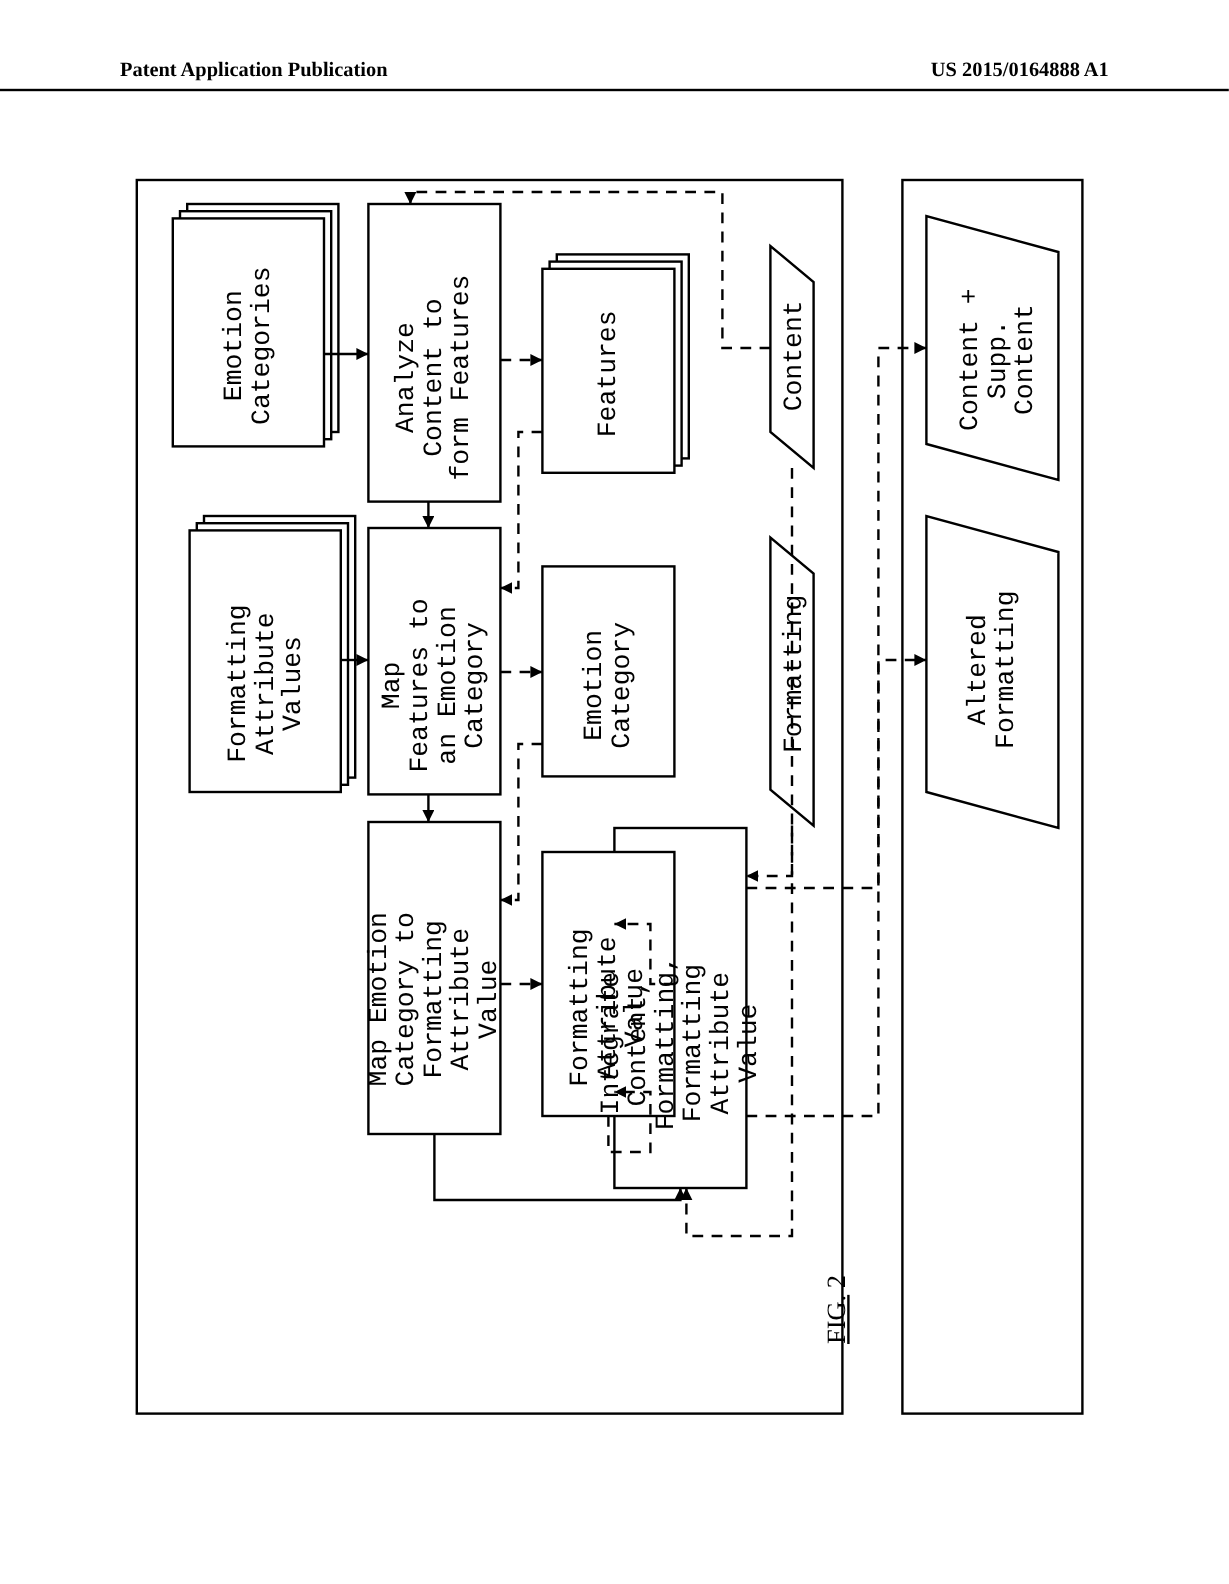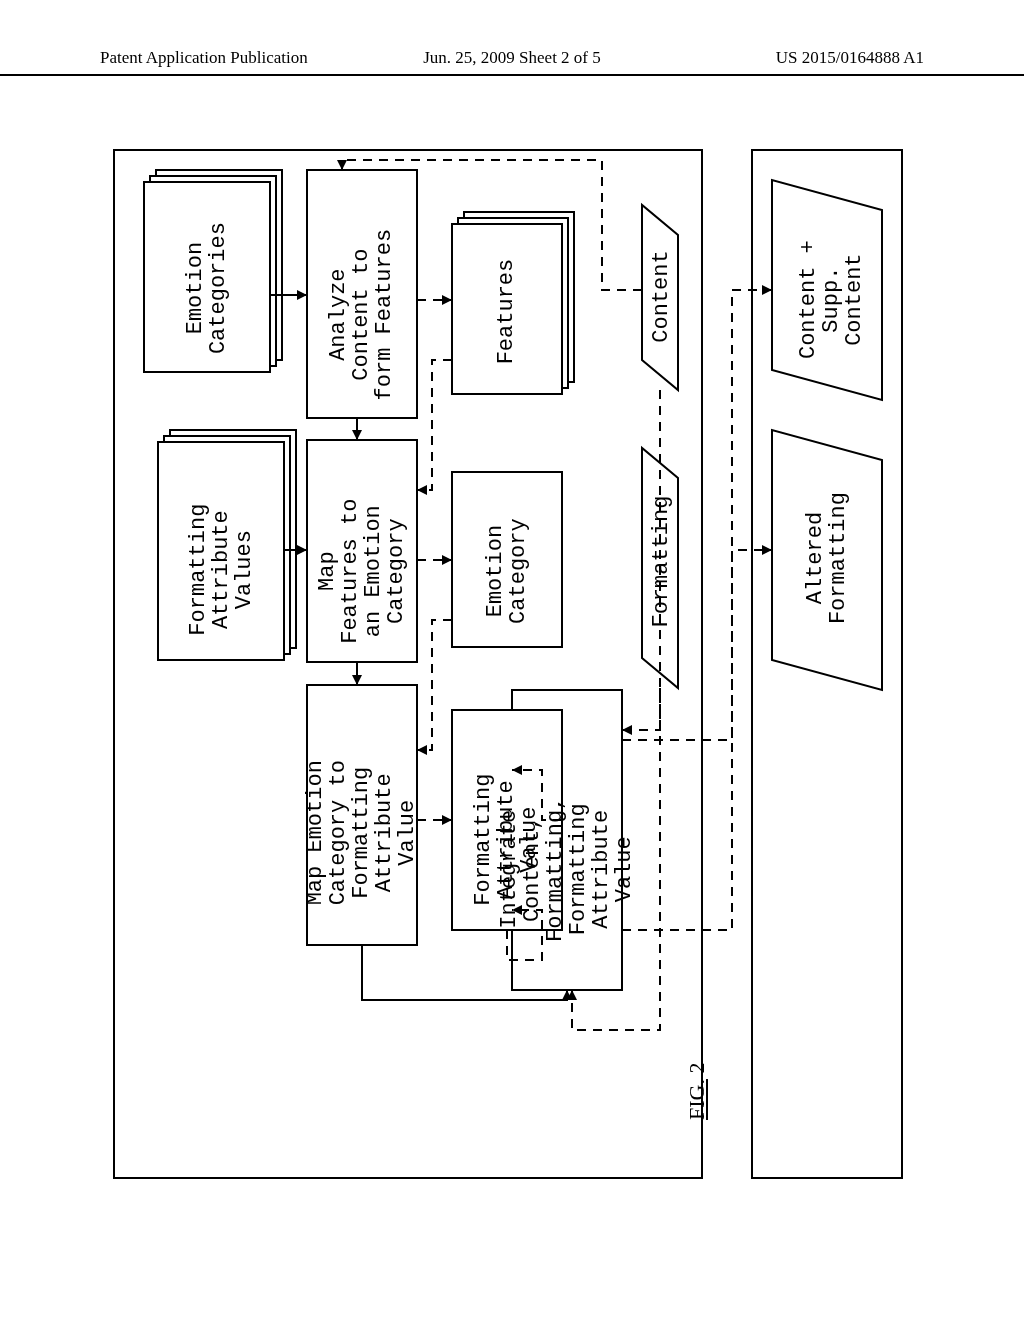--- a/index.html
+++ b/index.html
@@ -11,21 +11,21 @@
     position: relative;
     color: #000;
   }
   .header {
     position: absolute;
     top: 48px;
     left: 0;
     width: 1024px;
     height: 28px;
     border-bottom: 2px solid #000;
-    font-weight: normal;
+    font-weight: bold;
     font-size: 17px;
   }
   .header .left { position: absolute; left: 100px; top: 0; }
   .header .center { position: absolute; left: 0; right: 0; text-align: center; top: 0; }
   .header .right { position: absolute; right: 100px; top: 0; }
   .canvas {
     position: absolute;
     left: 112px;
     top: 130px;
     width: 800px;
@@ -44,21 +44,20 @@
     font-size: 22px;
   }
   .fig-label .u { text-decoration: underline; }
   svg { position: absolute; left: 0; top: 0; }
 </style>
 </head>
 <body>
 
 <div class="header">
   <span class="left">Patent Application Publication</span>
-  <span class="center">Jun. 25, 2009  Sheet 2 of 5</span>
   <span class="right">US 2015/0164888 A1</span>
 </div>
 
 <div class="canvas">
 
 <svg width="800" height="1060" viewBox="0 0 800 1060">
   <defs>
     <marker id="arrS" markerWidth="12" markerHeight="12" refX="10" refY="5" orient="auto" markerUnits="userSpaceOnUse">
       <path d="M0,0 L10,5 L0,10 Z" fill="#000"></path>
     </marker>

